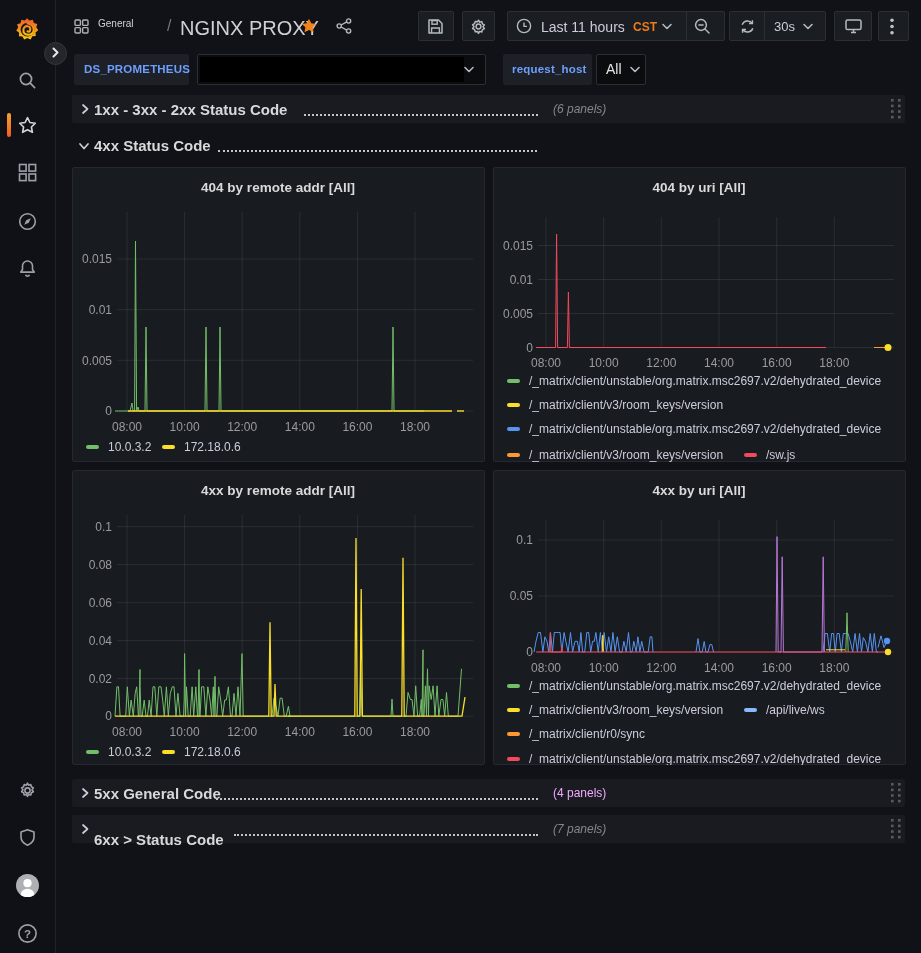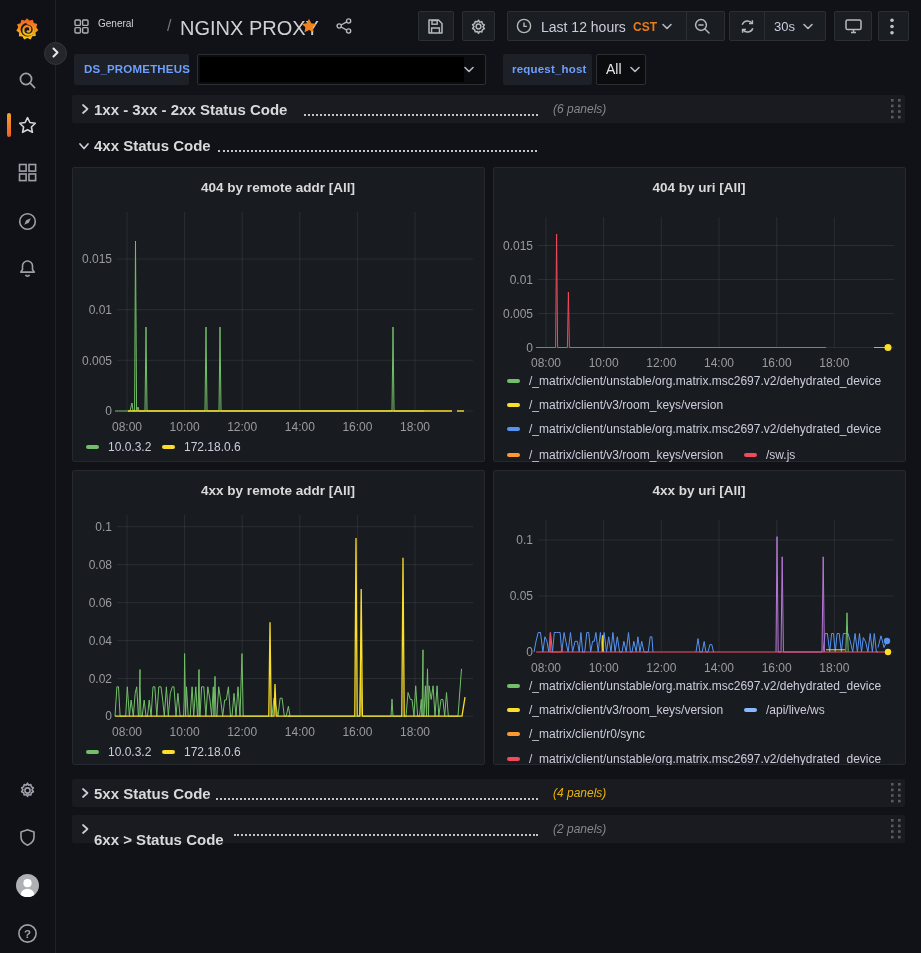--- a/index.html
+++ b/index.html
@@ -109,21 +109,21 @@
     <svg class="abs" style="left:470px;top:18px" width="17" height="17" viewBox="0 0 17 17">
       <circle cx="8.5" cy="8.5" r="2.4" fill="none" stroke="#b6b9be" stroke-width="1.5"></circle>
       <path fill="none" stroke="#b6b9be" stroke-width="1.5" stroke-linejoin="round" d="M8.5 2.2 l1.1 2 2.2-.6.6 2.2 2 1.1-1.4 1.9 1.4 1.9-2 1.1-.6 2.2-2.2-.6-1.1 2-1.1-2-2.2.4-.6-2.2-2-1.1 1.4-1.9-1.4-1.9 2-1.1.6-2.2 2.2.4z"></path>
     </svg>
 <div class="abs" style="left:507px;top:11px;width:218px;height:30px;background:#1a1d21;border:1px solid #2b2f34;border-radius:2px;box-sizing:border-box"></div>
 <div class="abs" style="left:686px;top:12px;width:1px;height:28px;background:#2b2f34"></div>
 <svg class="abs" style="left:516px;top:18px" width="16" height="16" viewBox="0 0 16 16">
       <circle cx="8" cy="8" r="6.6" fill="none" stroke="#b6b9be" stroke-width="1.4"></circle>
       <path d="M8 4.4 V8.4 H11" fill="none" stroke="#b6b9be" stroke-width="1.4"></path>
     </svg>
-<div class="abs" style="left:541px;top:19px;font-size:14px;color:#ccccdc">Last 12 hours</div>
+<div class="abs" style="left:541px;top:19px;font-size:14px;color:#ccccdc">Last 11 hours</div>
 <div class="abs" style="left:633px;top:20px;font-size:12px;font-weight:bold;color:#eb7b18">CST</div>
 <svg class="abs" style="left:661px;top:23px" width="12" height="8" viewBox="0 0 12 8">
       <path d="M2 1.5 L6 5.5 L10 1.5" fill="none" stroke="#b6b9be" stroke-width="1.6" stroke-linecap="round" stroke-linejoin="round"></path>
     </svg>
 <svg class="abs" style="left:694px;top:18px" width="17" height="17" viewBox="0 0 17 17">
       <circle cx="7" cy="7" r="5.4" fill="none" stroke="#b6b9be" stroke-width="1.5"></circle>
       <line x1="4.4" y1="7" x2="9.6" y2="7" stroke="#b6b9be" stroke-width="1.5"></line>
       <line x1="11" y1="11" x2="15" y2="15" stroke="#b6b9be" stroke-width="1.5" stroke-linecap="round"></line>
     </svg>
 <div class="abs" style="left:729px;top:11px;width:97px;height:30px;background:#1a1d21;border:1px solid #2b2f34;border-radius:2px;box-sizing:border-box"></div>
@@ -186,40 +186,40 @@
     </svg>
     <svg class="abs" style="left:78px;top:141px" width="12" height="10" viewBox="0 0 12 10">
       <path d="M2 3 L6 7.5 L10 3" fill="none" stroke="#ccccdc" stroke-width="1.7" stroke-linecap="round" stroke-linejoin="round"></path>
     </svg>
     <div class="abs rowtitle" style="left:94px;top:137px">4xx Status Code</div>
     <div class="abs" style="left:218px;top:148px;width:319px;height:2px;border-bottom:2px dotted #c3c4cb"></div>
     <div class="abs" style="left:72px;top:779px;width:833px;height:28px;background:#191b21;border-radius:2px"></div>
     <svg class="abs" style="left:80px;top:787px" width="10" height="12" viewBox="0 0 10 12">
       <path d="M3 2 L7.5 6 L3 10" fill="none" stroke="#ccccdc" stroke-width="1.7" stroke-linecap="round" stroke-linejoin="round"></path>
     </svg>
-    <div class="abs rowtitle" style="left:94px;top:785px">5xx Status Code</div>
+    <div class="abs rowtitle" style="left:94px;top:785px">5xx General Code</div>
     <div class="abs" style="left:216px;top:796px;width:322px;height:2px;border-bottom:2px dotted #c3c4cb"></div>
-    <div class="abs" style="left:553px;top:786px;font-size:12px;font-style:italic;color:#eab308">(4 panels)</div>
+    <div class="abs" style="left:553px;top:786px;font-size:12px;color:#f0abfc">(4 panels)</div>
     <svg class="abs" style="left:891px;top:783px" width="12" height="20" viewBox="0 0 12 20">
       <rect x="0" y="0.0" width="2.6" height="2.6" fill="#585a60"></rect>
       <rect x="7" y="0.0" width="2.6" height="2.6" fill="#585a60"></rect>
       <rect x="0" y="5.6" width="2.6" height="2.6" fill="#585a60"></rect>
       <rect x="7" y="5.6" width="2.6" height="2.6" fill="#585a60"></rect>
       <rect x="0" y="11.2" width="2.6" height="2.6" fill="#585a60"></rect>
       <rect x="7" y="11.2" width="2.6" height="2.6" fill="#585a60"></rect>
       <rect x="0" y="16.799999999999997" width="2.6" height="2.6" fill="#585a60"></rect>
       <rect x="7" y="16.799999999999997" width="2.6" height="2.6" fill="#585a60"></rect>
     </svg>
     <div class="abs" style="left:72px;top:815px;width:833px;height:28px;background:#191b21;border-radius:2px"></div>
     <svg class="abs" style="left:80px;top:823px" width="10" height="12" viewBox="0 0 10 12">
       <path d="M3 2 L7.5 6 L3 10" fill="none" stroke="#ccccdc" stroke-width="1.7" stroke-linecap="round" stroke-linejoin="round"></path>
     </svg>
     <div class="abs rowtitle" style="left:94px;top:831px">6xx &gt; Status Code</div>
     <div class="abs" style="left:234px;top:832px;width:304px;height:2px;border-bottom:2px dotted #c3c4cb"></div>
-    <div class="abs" style="left:553px;top:822px;font-size:12px;font-style:italic;color:#85868e">(2 panels)</div>
+    <div class="abs" style="left:553px;top:822px;font-size:12px;font-style:italic;color:#85868e">(7 panels)</div>
     <svg class="abs" style="left:891px;top:819px" width="12" height="20" viewBox="0 0 12 20">
       <rect x="0" y="0.0" width="2.6" height="2.6" fill="#585a60"></rect>
       <rect x="7" y="0.0" width="2.6" height="2.6" fill="#585a60"></rect>
       <rect x="0" y="5.6" width="2.6" height="2.6" fill="#585a60"></rect>
       <rect x="7" y="5.6" width="2.6" height="2.6" fill="#585a60"></rect>
       <rect x="0" y="11.2" width="2.6" height="2.6" fill="#585a60"></rect>
       <rect x="7" y="11.2" width="2.6" height="2.6" fill="#585a60"></rect>
       <rect x="0" y="16.799999999999997" width="2.6" height="2.6" fill="#585a60"></rect>
       <rect x="7" y="16.799999999999997" width="2.6" height="2.6" fill="#585a60"></rect>
     </svg>

